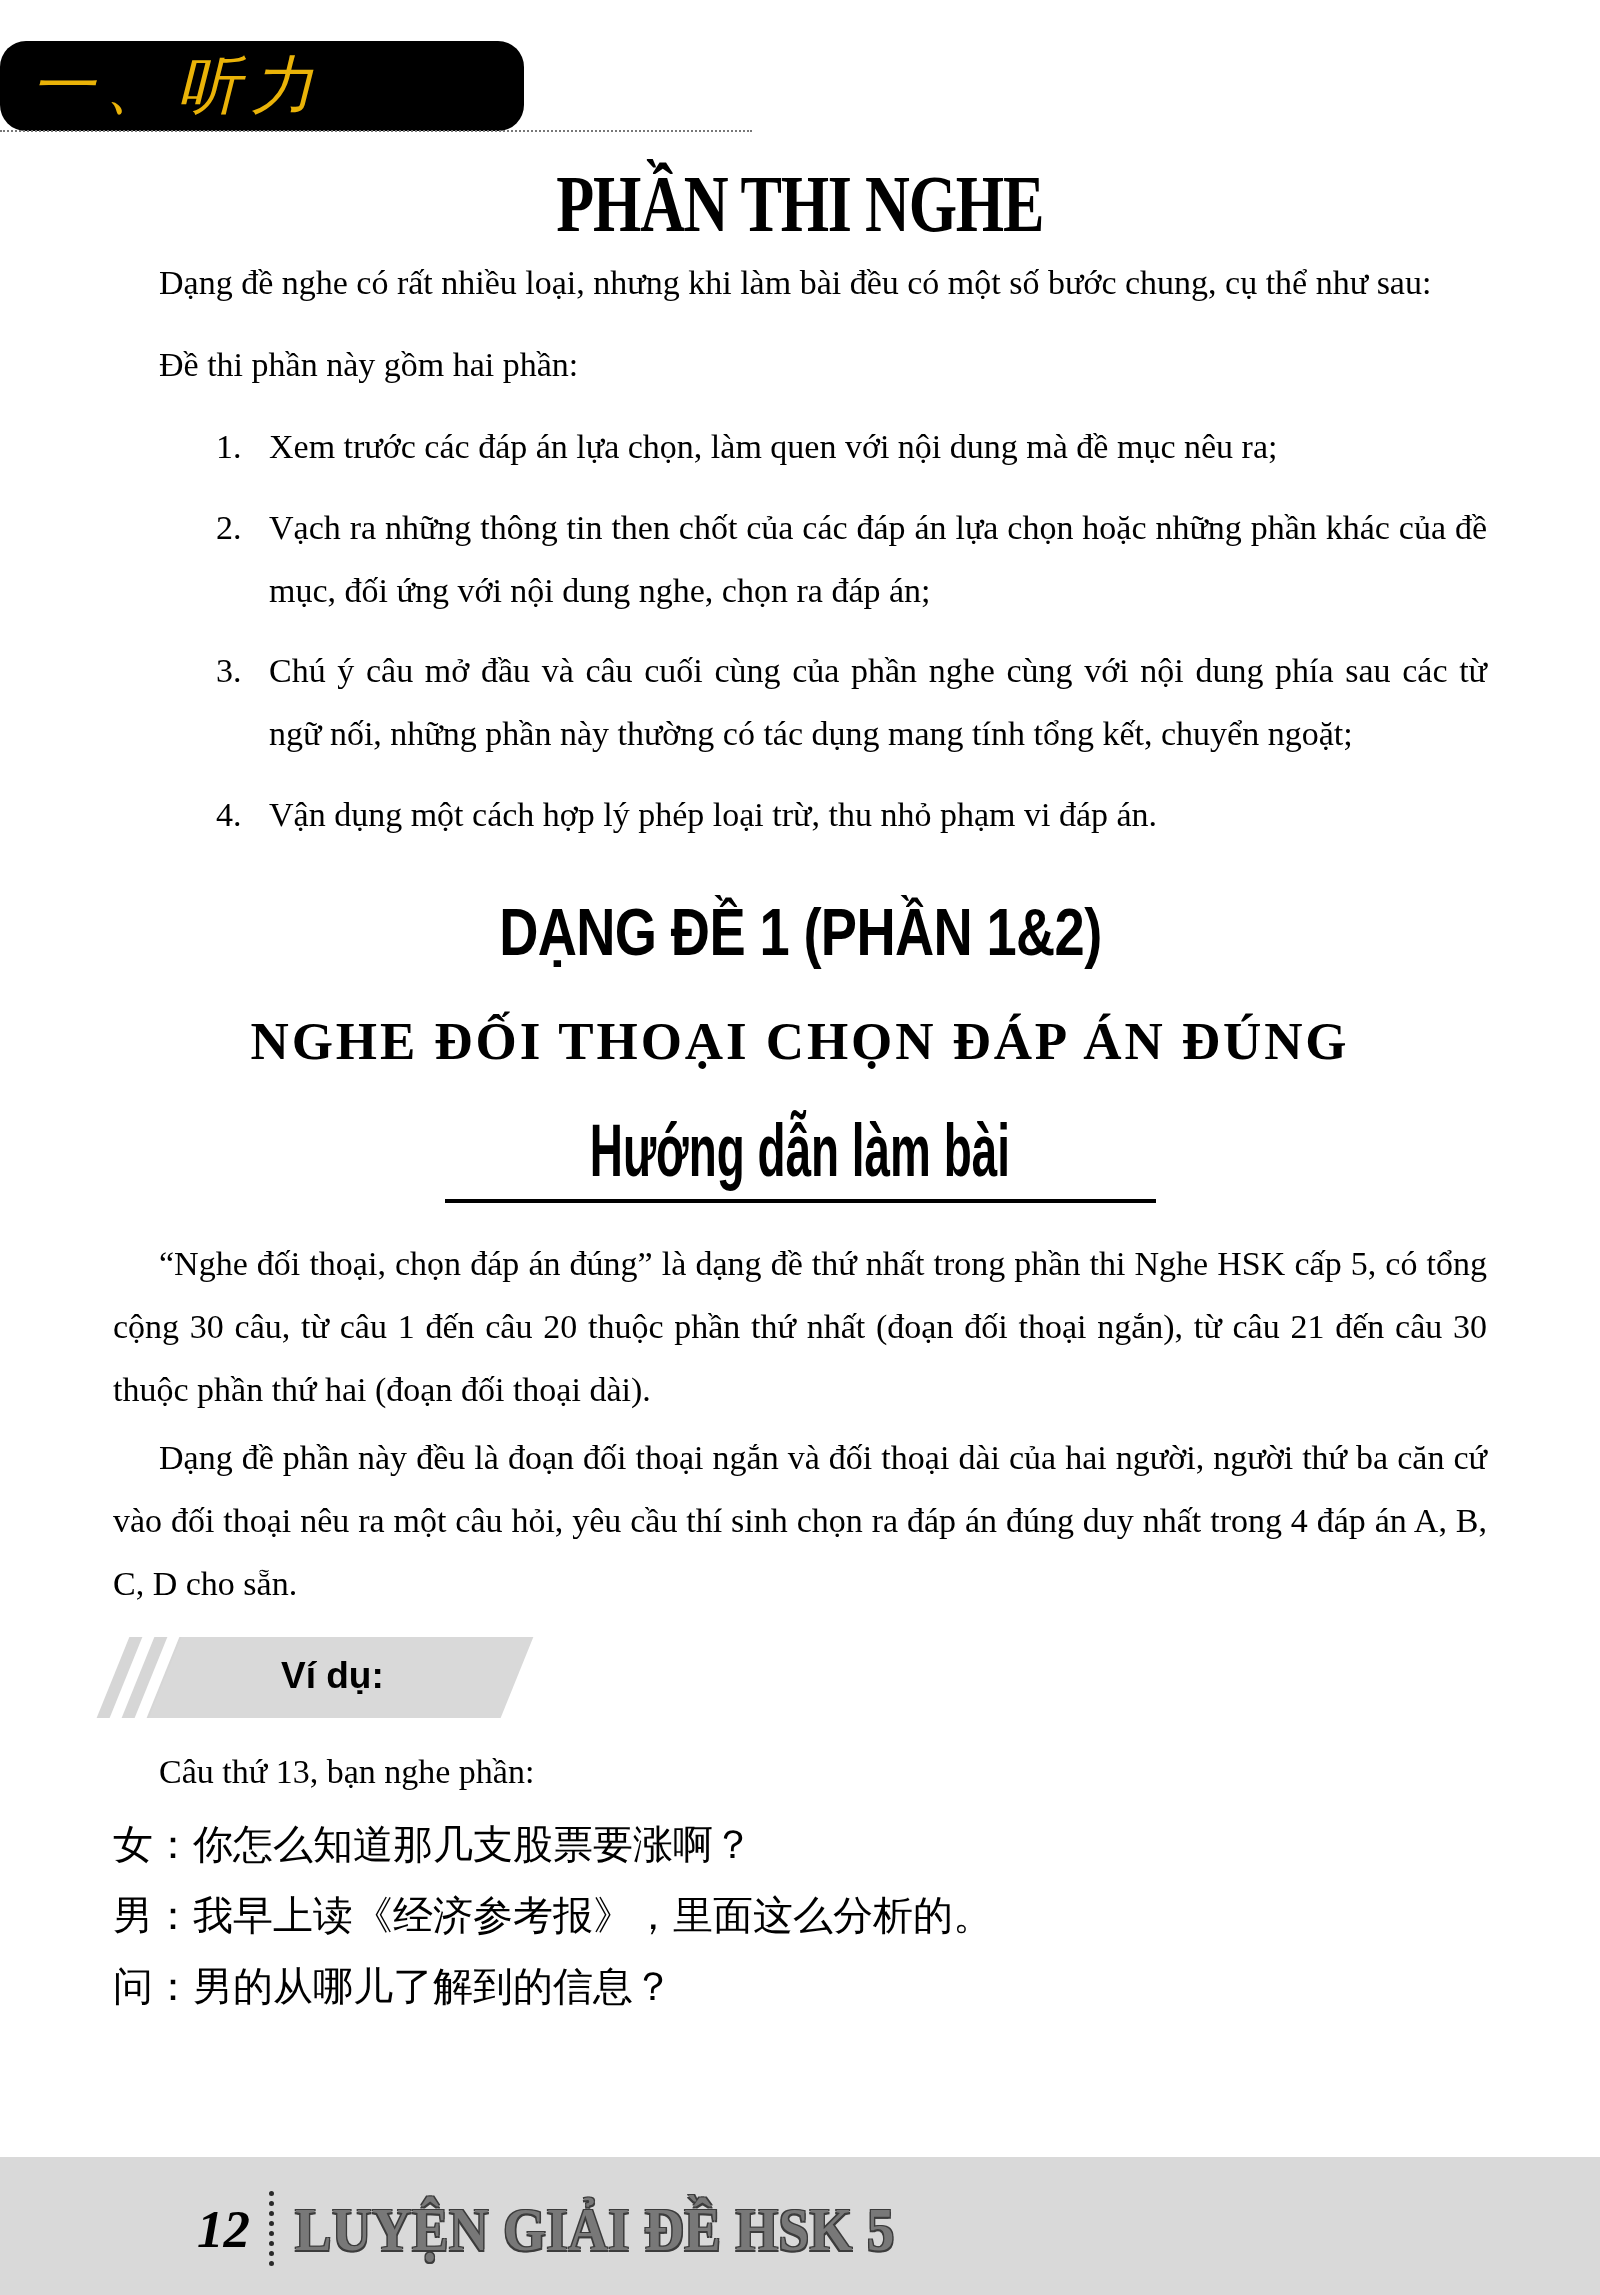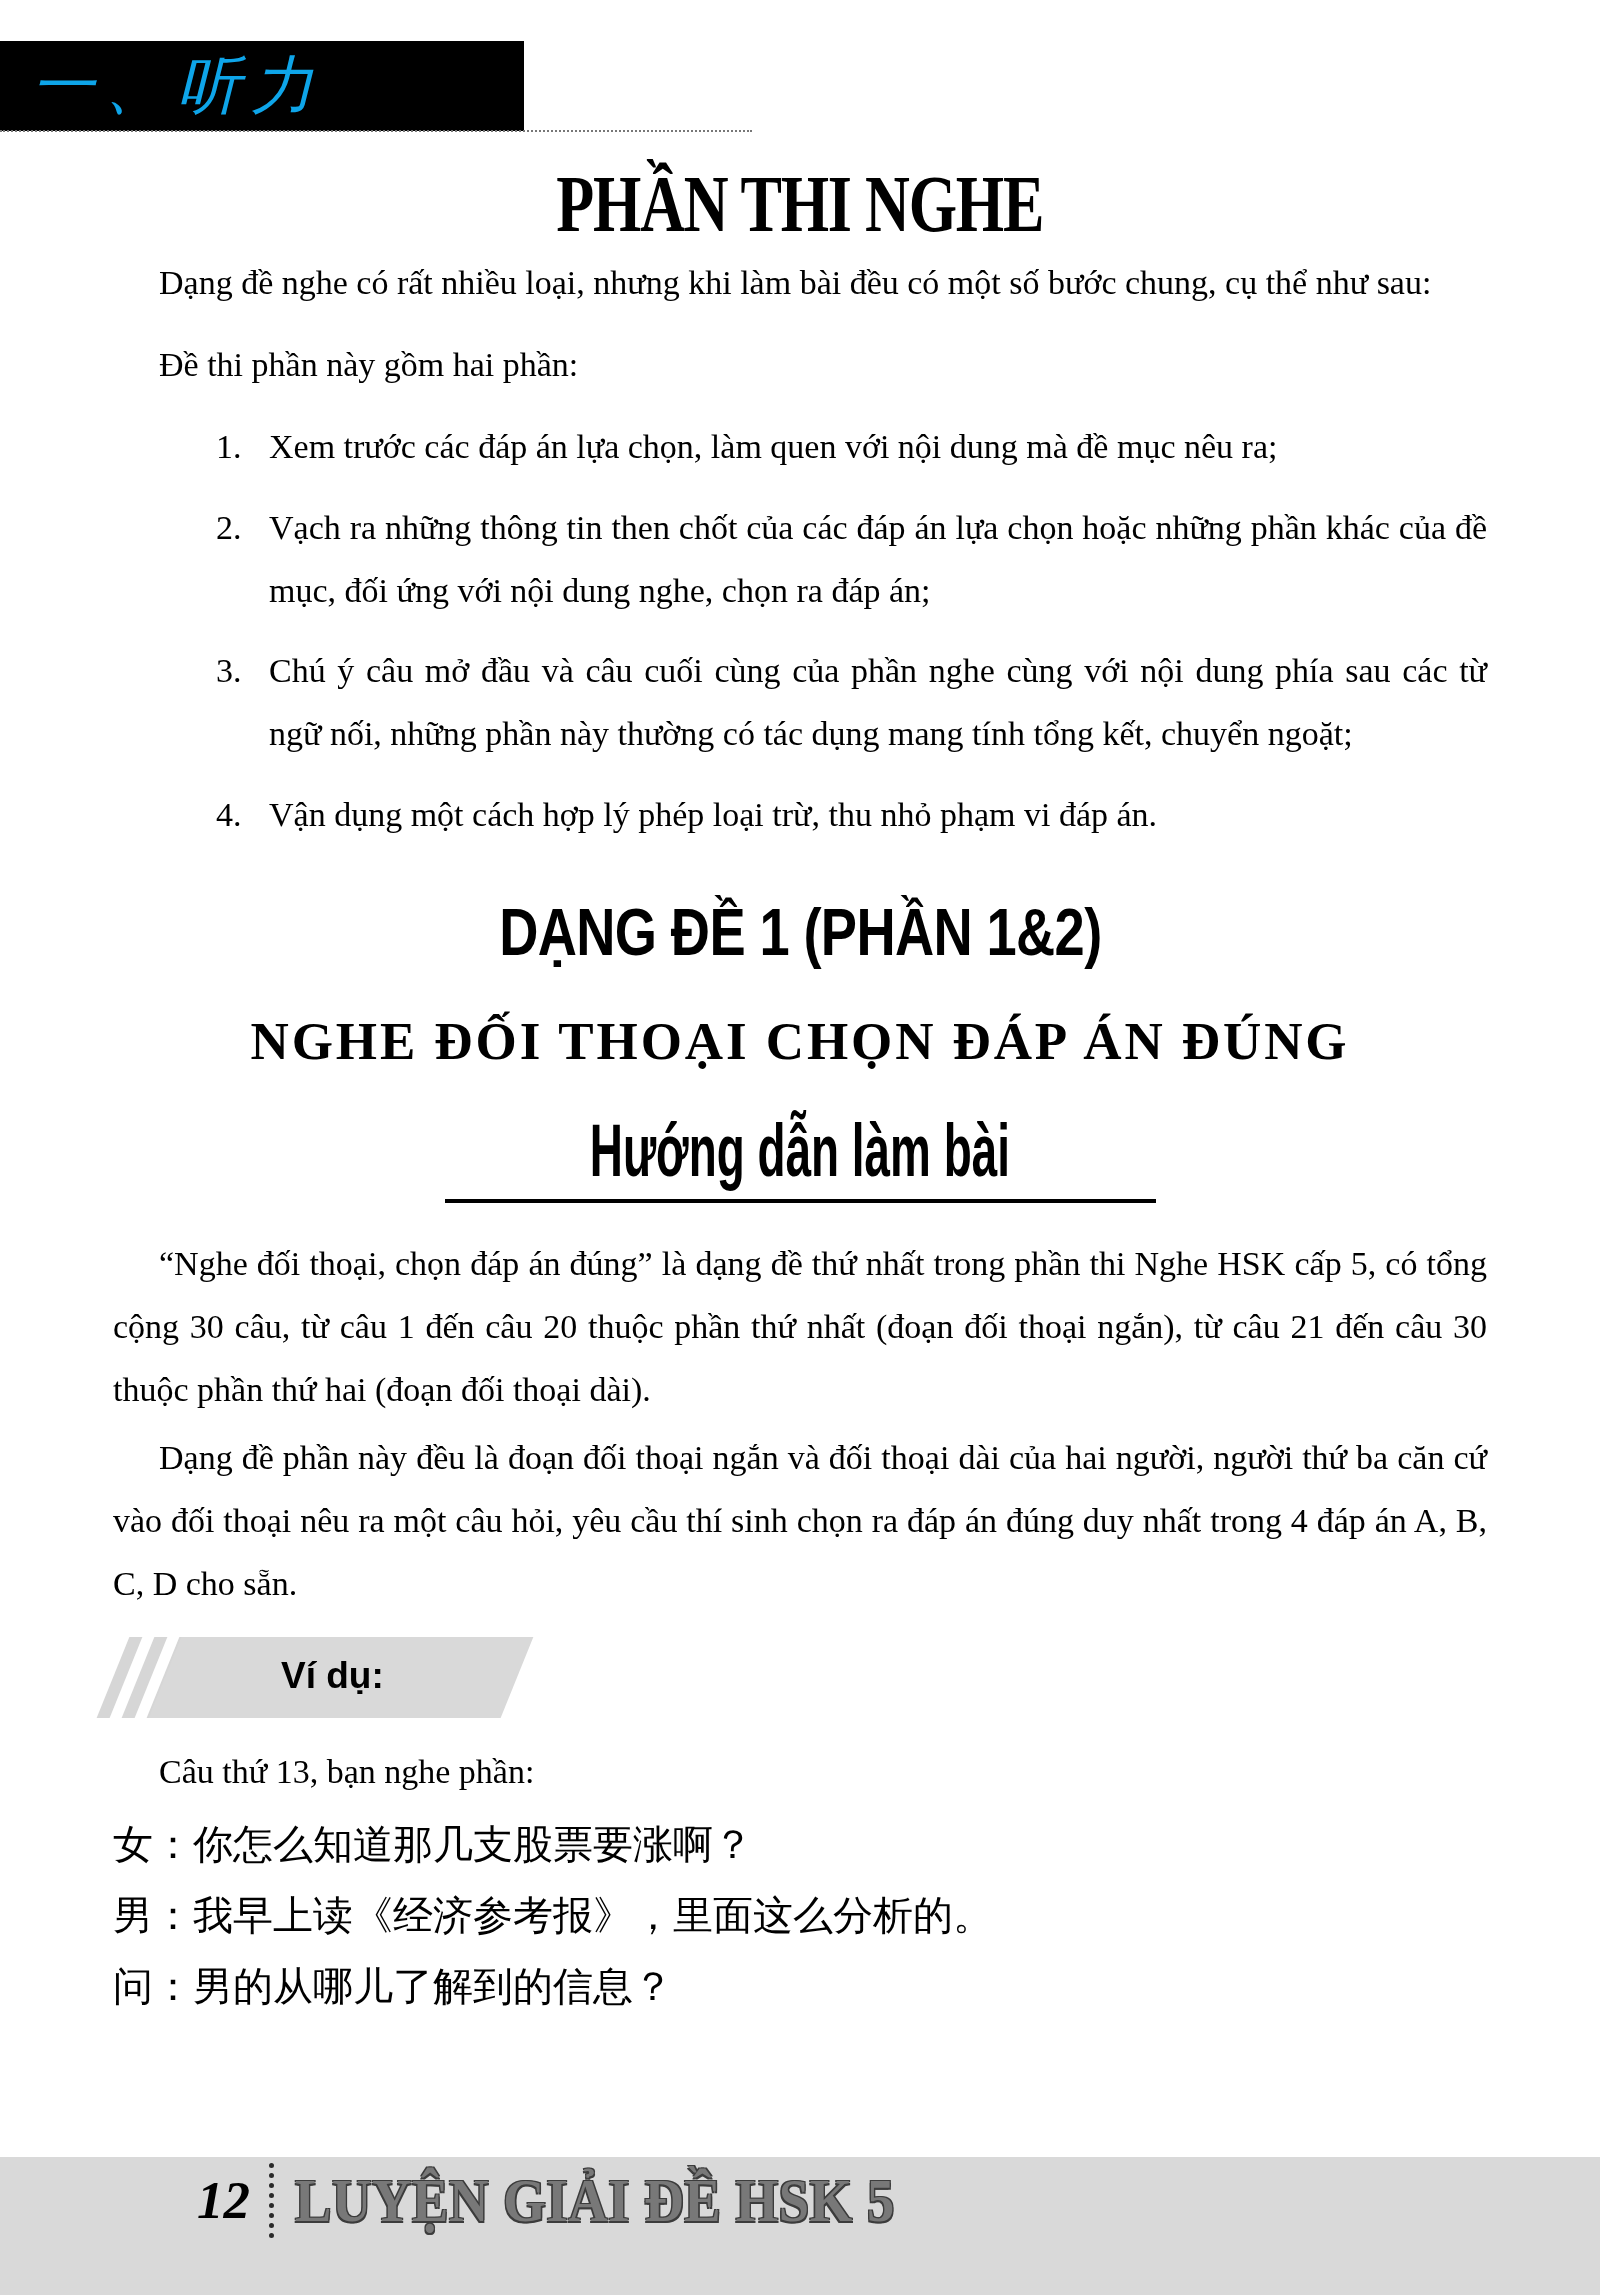--- a/index.html
+++ b/index.html
@@ -11,27 +11,28 @@
     font-family:"Liberation Serif", serif;
     color:#000;
     overflow:hidden;
   }
   
   .header{position:absolute;top:0;left:0;width:100%;}
   .banner{
     position:absolute;top:41px;left:0;
     width:524px;height:90px;
     background:#000;
-    color:#0ea5e9;
+    color:#eab308;
     font-family:"DejaVu Serif", serif;
     font-size:63px;
     font-style:italic;
     display:flex;align-items:center;justify-content:center;
     padding-right:169px;box-sizing:border-box;
     letter-spacing:10.3px;
+    border-radius:26px;
   }
   .dotted-line{
     position:absolute;top:130px;left:0;
     width:752px;height:0;
     border-bottom:2.9px dotted #777;
   }
   
   .content{padding:155px 113px 0 113px;}
   .main-title{
     margin:0;
@@ -140,21 +141,21 @@
   }
   .dialogue-line{white-space:nowrap;}
   .outro{margin-top:5.9px;}
   
   .footer{
     position:absolute;left:0;bottom:0;
     width:100%;height:138px;
     background:#d9d9d9;
     box-sizing:border-box;
     display:flex;
-    align-items:flex-start;
+    align-items:center;
     padding:5.9px 0 0 197px;
   }
   .page-number{
     font-weight:bold;
     font-size:53px;
     line-height:74px;
     font-style:italic;
   }
   .footer-divider{
     width:0;height:75px;

